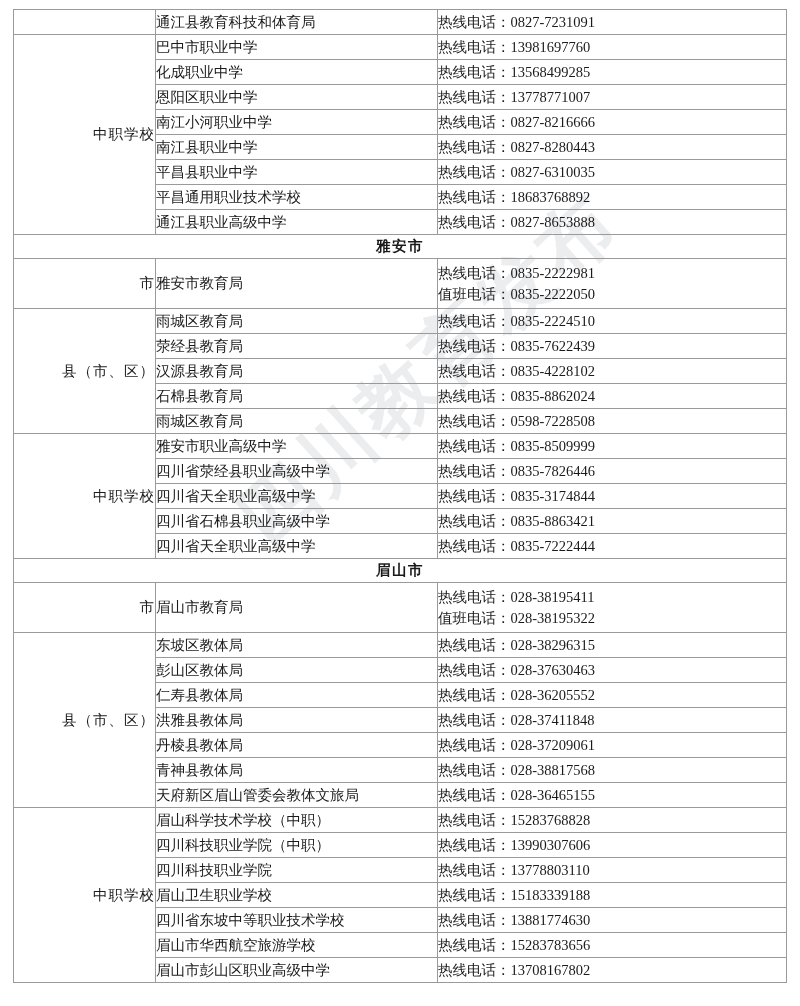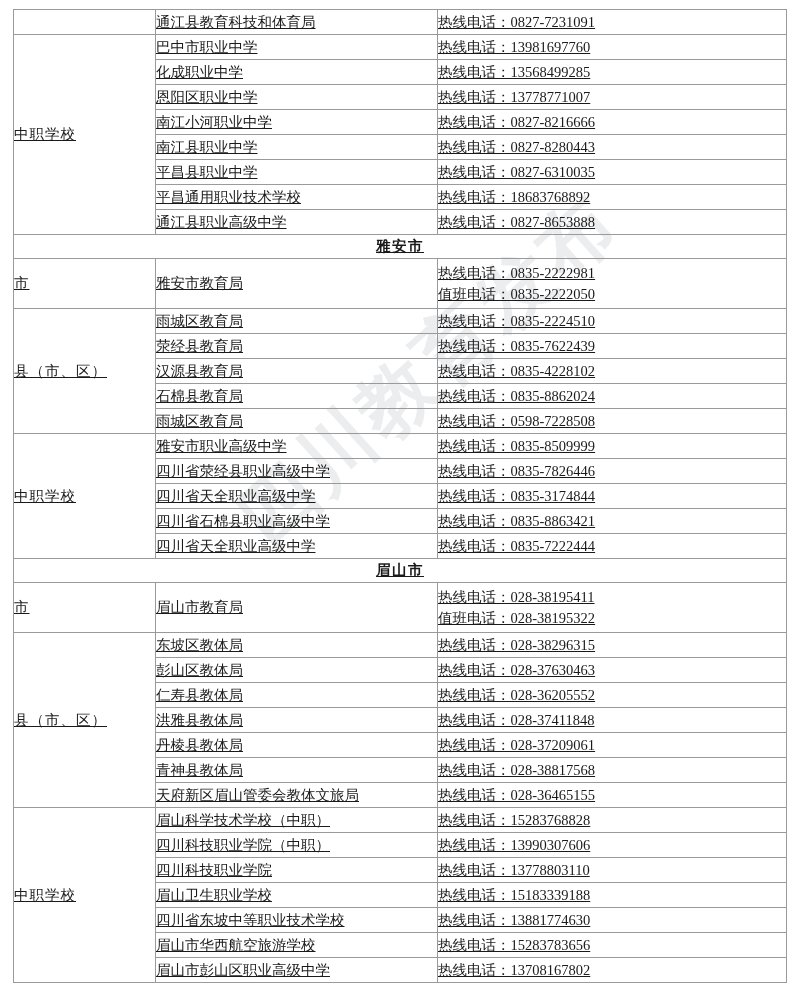--- a/index.html
+++ b/index.html
@@ -28,21 +28,20 @@
     pointer-events: none;
     z-index: 0;
     user-select: none;
   }
 
   #sheet {
     position: absolute;
     left: 13px; top: 9px;
     width: 773px;
     z-index: 2;
-    text-decoration: underline;
   }
 
   table.contacts {
     border-collapse: collapse;
     table-layout: fixed;
     width: 773px;
     background: transparent;
   }
   table.contacts td {
     border: 1px solid #9a9a9a;
@@ -51,21 +50,21 @@
     font-size: 14.5px;
     line-height: 1.25;
     background: transparent;
   }
 
   col.c-cat  { width: 142px; }
   col.c-org  { width: 282px; }
   col.c-tel  { width: 349px; }
 
   td.cat {
-    text-align: left;
+    text-align: right;
     font-size: 16px;
     letter-spacing: 1px;
     padding: 2px 4px;
   }
   td.org {
     padding: 3px 6px 3px 11px;
     font-size: 15px;
     white-space: nowrap;
   }
   td.tel {

